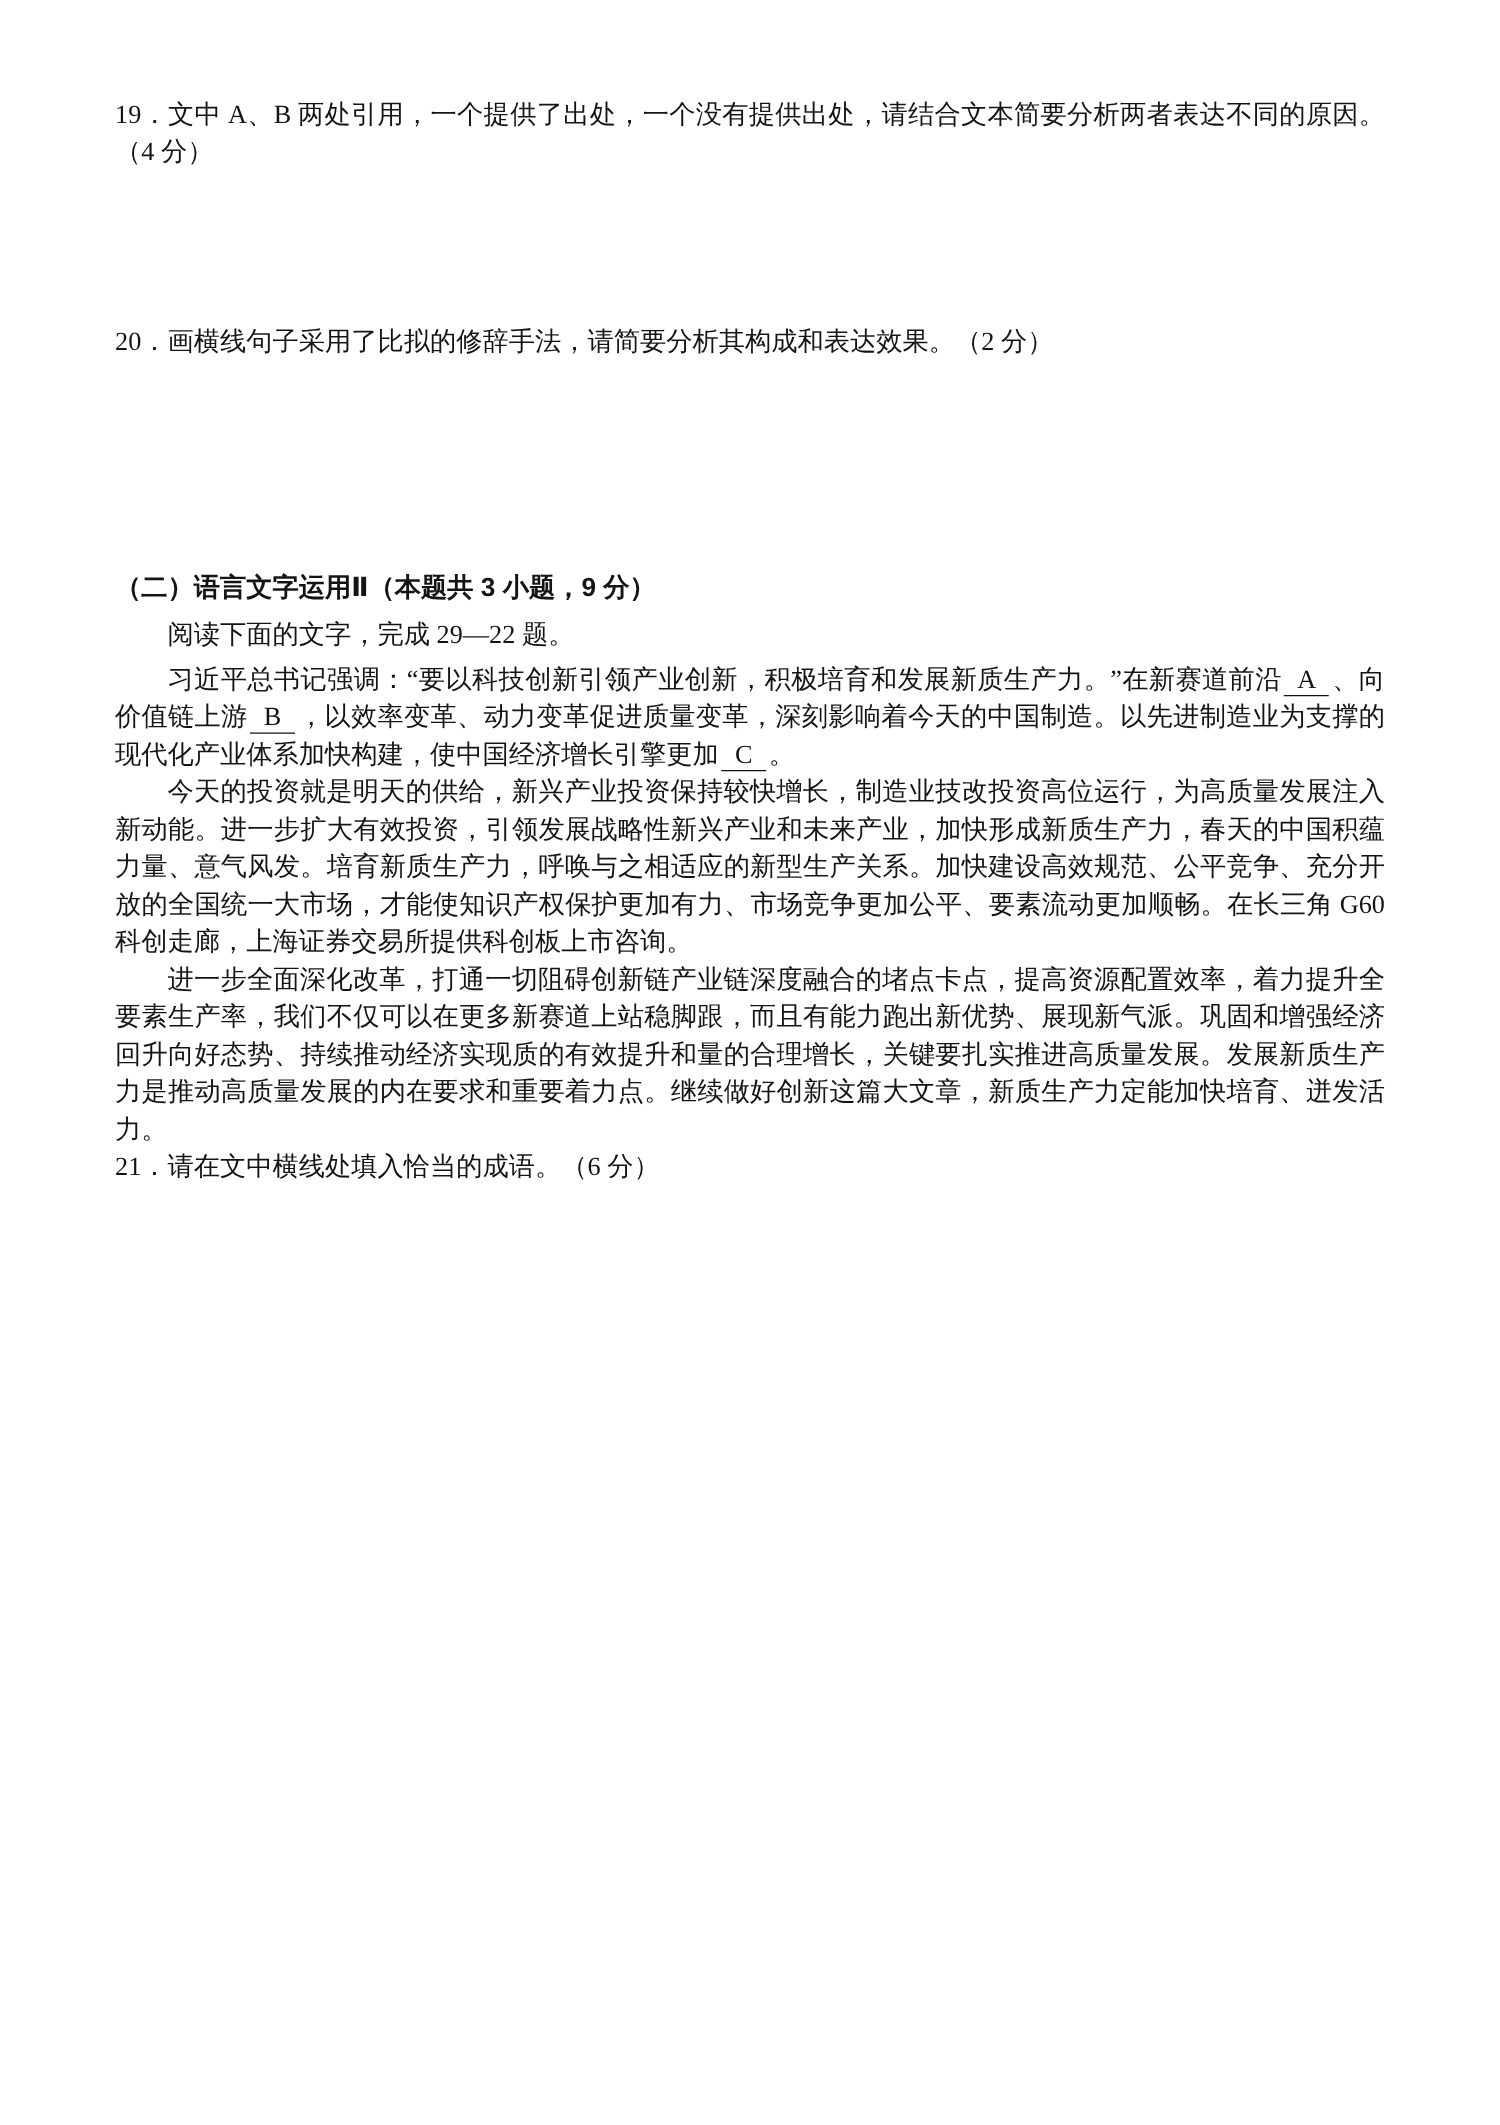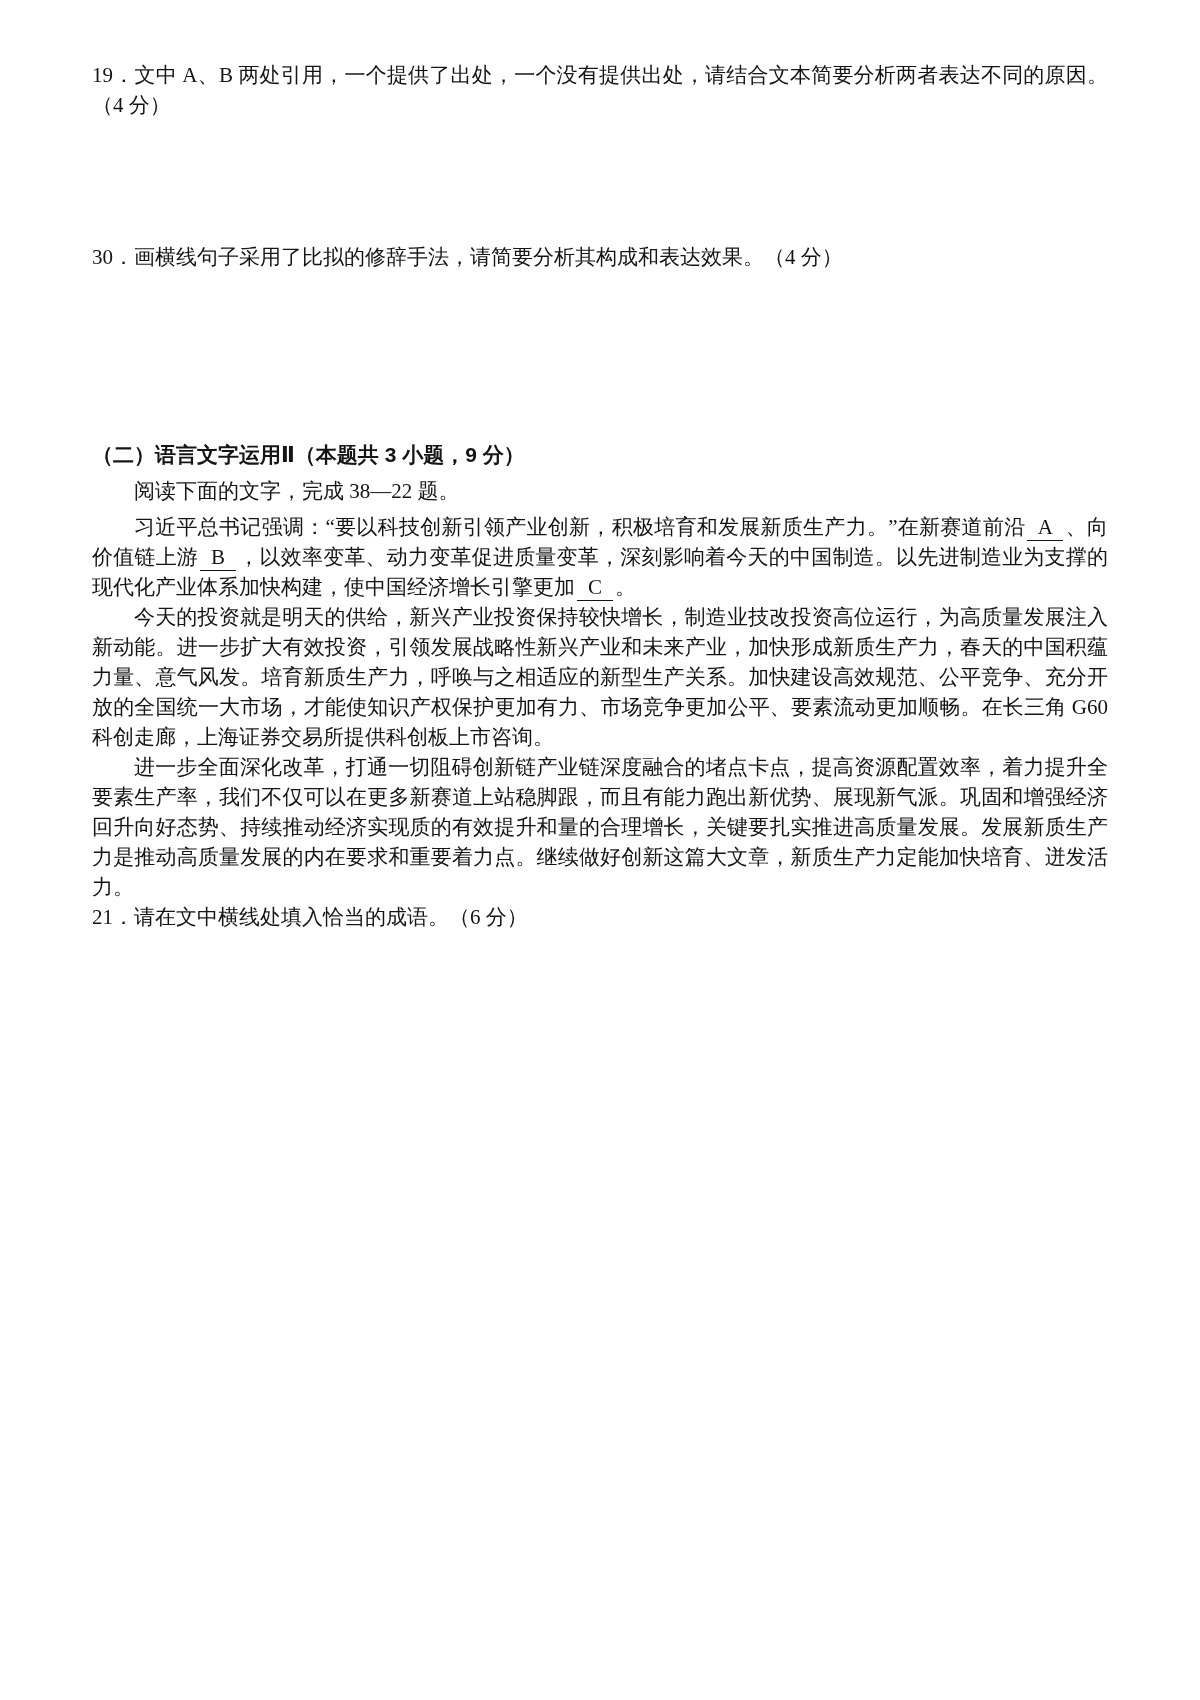--- a/index.html
+++ b/index.html
@@ -13,21 +13,21 @@
     background: #ffffff;
     color: #141414;
     font-family: "Liberation Serif", "DejaVu Serif", serif;
     font-size: 21px;
     line-height: 30px;
   }
   p { margin: 0; }
   .question {
     text-align: justify;
   }
-  .q19 { margin-top: 60px; }
+  .q19 { margin-top: 76px; }
   .q20 { margin-top: 122px; }
   .section-heading {
     margin: 168px 0 0 0;
     font-family: "Liberation Sans", "DejaVu Sans", sans-serif;
     font-weight: bold;
     font-size: 21px;
     line-height: 30px;
   }
   .intro {
     margin-top: 6px;
@@ -51,25 +51,25 @@
   .q21 { margin-top: 0px; }
   .q22 { margin-top: 56px; }
 </style>
 </head>
 <body>
 
 <main class="page">
 
   <p class="question q19">19．文中 A、B 两处引用，一个提供了出处，一个没有提供出处，请结合文本简要分析两者表达不同的原因。（4 分）</p>
 
-  <p class="question q20">30．画横线句子采用了比拟的修辞手法，请简要分析其构成和表达效果。（4 分）</p>
+  <p class="question q20">20．画横线句子采用了比拟的修辞手法，请简要分析其构成和表达效果。（2 分）</p>
 
   <h2 class="section-heading">（二）语言文字运用Ⅱ（本题共 3 小题，9 分）</h2>
 
-  <p class="intro">阅读下面的文字，完成 38—22 题。</p>
+  <p class="intro">阅读下面的文字，完成 29—22 题。</p>
 
   <div class="passage" id="passage-container">
       <p class="para"><span>习近平总书记强调：“要以科技创新引领产业创新，积极培育和发展新质生产力。”在新赛道前沿</span><span class="blank">A</span><span>、向价值链上游</span><span class="blank">B</span><span>，以效率变革、动力变革促进质量变革，深刻影响着今天的中国制造。以先进制造业为支撑的现代化产业体系加快构建，使中国经济增长引擎更加</span><span class="blank">C</span><span>。</span></p>
       <p class="para"><span>今天的投资就是明天的供给，新兴产业投资保持较快增长，制造业技改投资高位运行，为高质量发展注入新动能。进一步扩大有效投资，引领发展战略性新兴产业和未来产业，加快形成新质生产力，春天的中国积蕴力量、意气风发。培育新质生产力，呼唤与之相适应的新型生产关系。加快建设高效规范、公平竞争、充分开放的全国统一大市场，才能使知识产权保护更加有力、市场竞争更加公平、要素流动更加顺畅。在长三角 G60 科创走廊，上海证券交易所提供科创板上市咨询。</span></p>
       <p class="para"><span>进一步全面深化改革，打通一切阻碍创新链产业链深度融合的堵点卡点，提高资源配置效率，着力提升全要素生产率，我们不仅可以在更多新赛道上站稳脚跟，而且有能力跑出新优势、展现新气派。巩固和增强经济回升向好态势、持续推动经济实现质的有效提升和量的合理增长，关键要扎实推进高质量发展。发展新质生产力是推动高质量发展的内在要求和重要着力点。继续做好创新这篇大文章，新质生产力定能加快培育、迸发活力。</span></p>
     </div>
 
   <p class="question q21">21．请在文中横线处填入恰当的成语。（6 分）</p>
 
 

